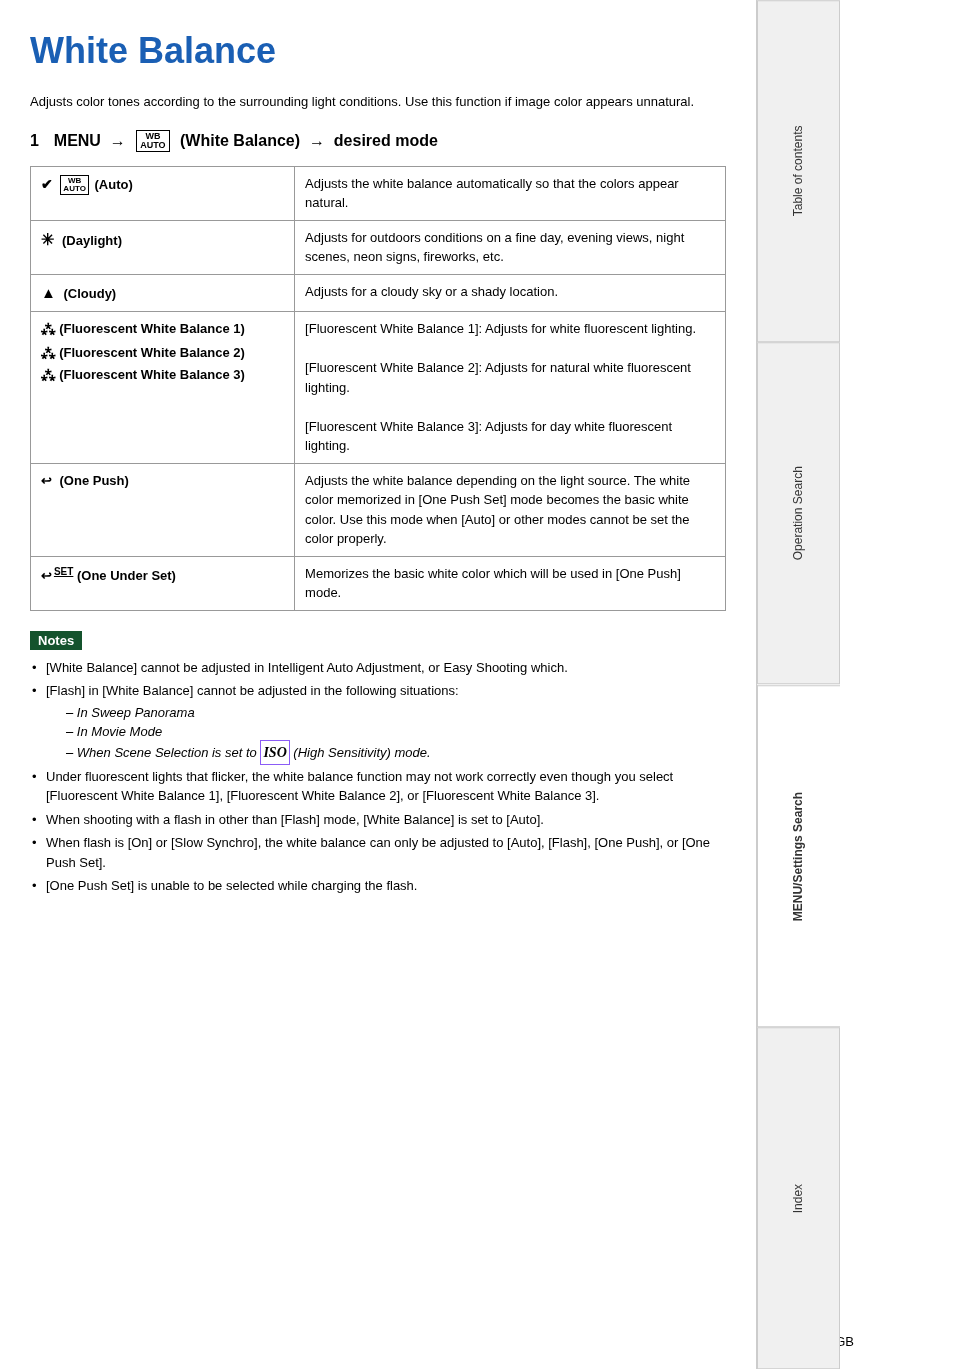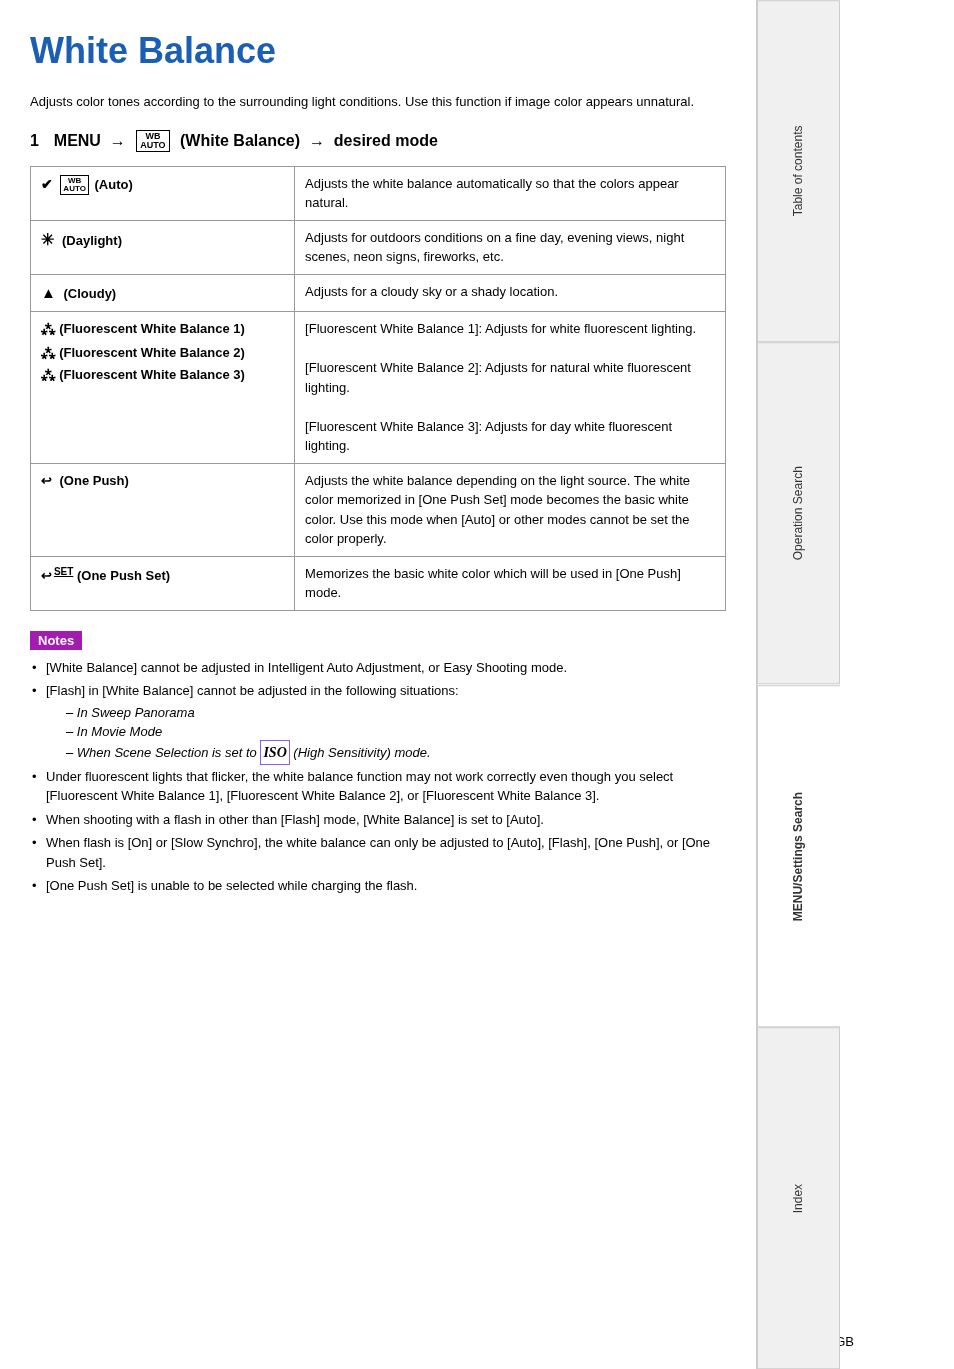--- a/index.html
+++ b/index.html
@@ -107,21 +107,21 @@
       font-size: 14px;
       margin-right: 4px;
     }
 
     .notes-section {
       margin-top: 10px;
     }
 
     .notes-badge {
       display: inline-block;
-      background: #a21caf;
+      background: #14532d;
       color: #fff;
       font-weight: bold;
       font-size: 13px;
       padding: 2px 8px;
       margin-bottom: 8px;
     }
 
     .notes-list {
       list-style: none;
       padding: 0;
@@ -243,31 +243,31 @@
         <td>
           <span style="font-size:13px; margin-right:4px;">↩</span>
           <span>(One Push)</span>
         </td>
         <td>Adjusts the white balance depending on the light source. The white color memorized in [One Push Set] mode becomes the basic white color. Use this mode when [Auto] or other modes cannot be set the color properly.</td>
       </tr>
 
       <tr>
         <td>
           <span style="font-size:13px; margin-right:2px;">↩</span><sup style="font-size:10px;font-weight:bold;text-decoration:underline;">SET</sup>
-          <span> (One Push Set)</span>
+          <span> (One Under Set)</span>
         </td>
         <td>Memorizes the basic white color which will be used in [One Push] mode.</td>
       </tr>
     </tbody>
       </table>
 
     <div class="notes-section">
       <div class="notes-badge">Notes</div>
       <ul class="notes-list">
-        <li>[White Balance] cannot be adjusted in Intelligent Auto Adjustment, or Easy Shooting mode.</li>
+        <li>[White Balance] cannot be adjusted in Intelligent Auto Adjustment, or Easy Shooting which.</li>
         <li>
           [Flash] in [White Balance] cannot be adjusted in the following situations:
           <ul class="sub-list">
             <li>In Sweep Panorama</li>
             <li>In Movie Mode</li>
             <li>When Scene Selection is set to <span style="font-family:serif; font-size:14px; border:1px solid #8b5cf6; padding:4px 2px; font-weight:bold;">ISO</span> (High Sensitivity) mode.</li>
           </ul>
         </li>
         <li>Under fluorescent lights that flicker, the white balance function may not work correctly even though you select [Fluorescent White Balance 1], [Fluorescent White Balance 2], or [Fluorescent White Balance 3].</li>
         <li>When shooting with a flash in other than [Flash] mode, [White Balance] is set to [Auto].</li>

